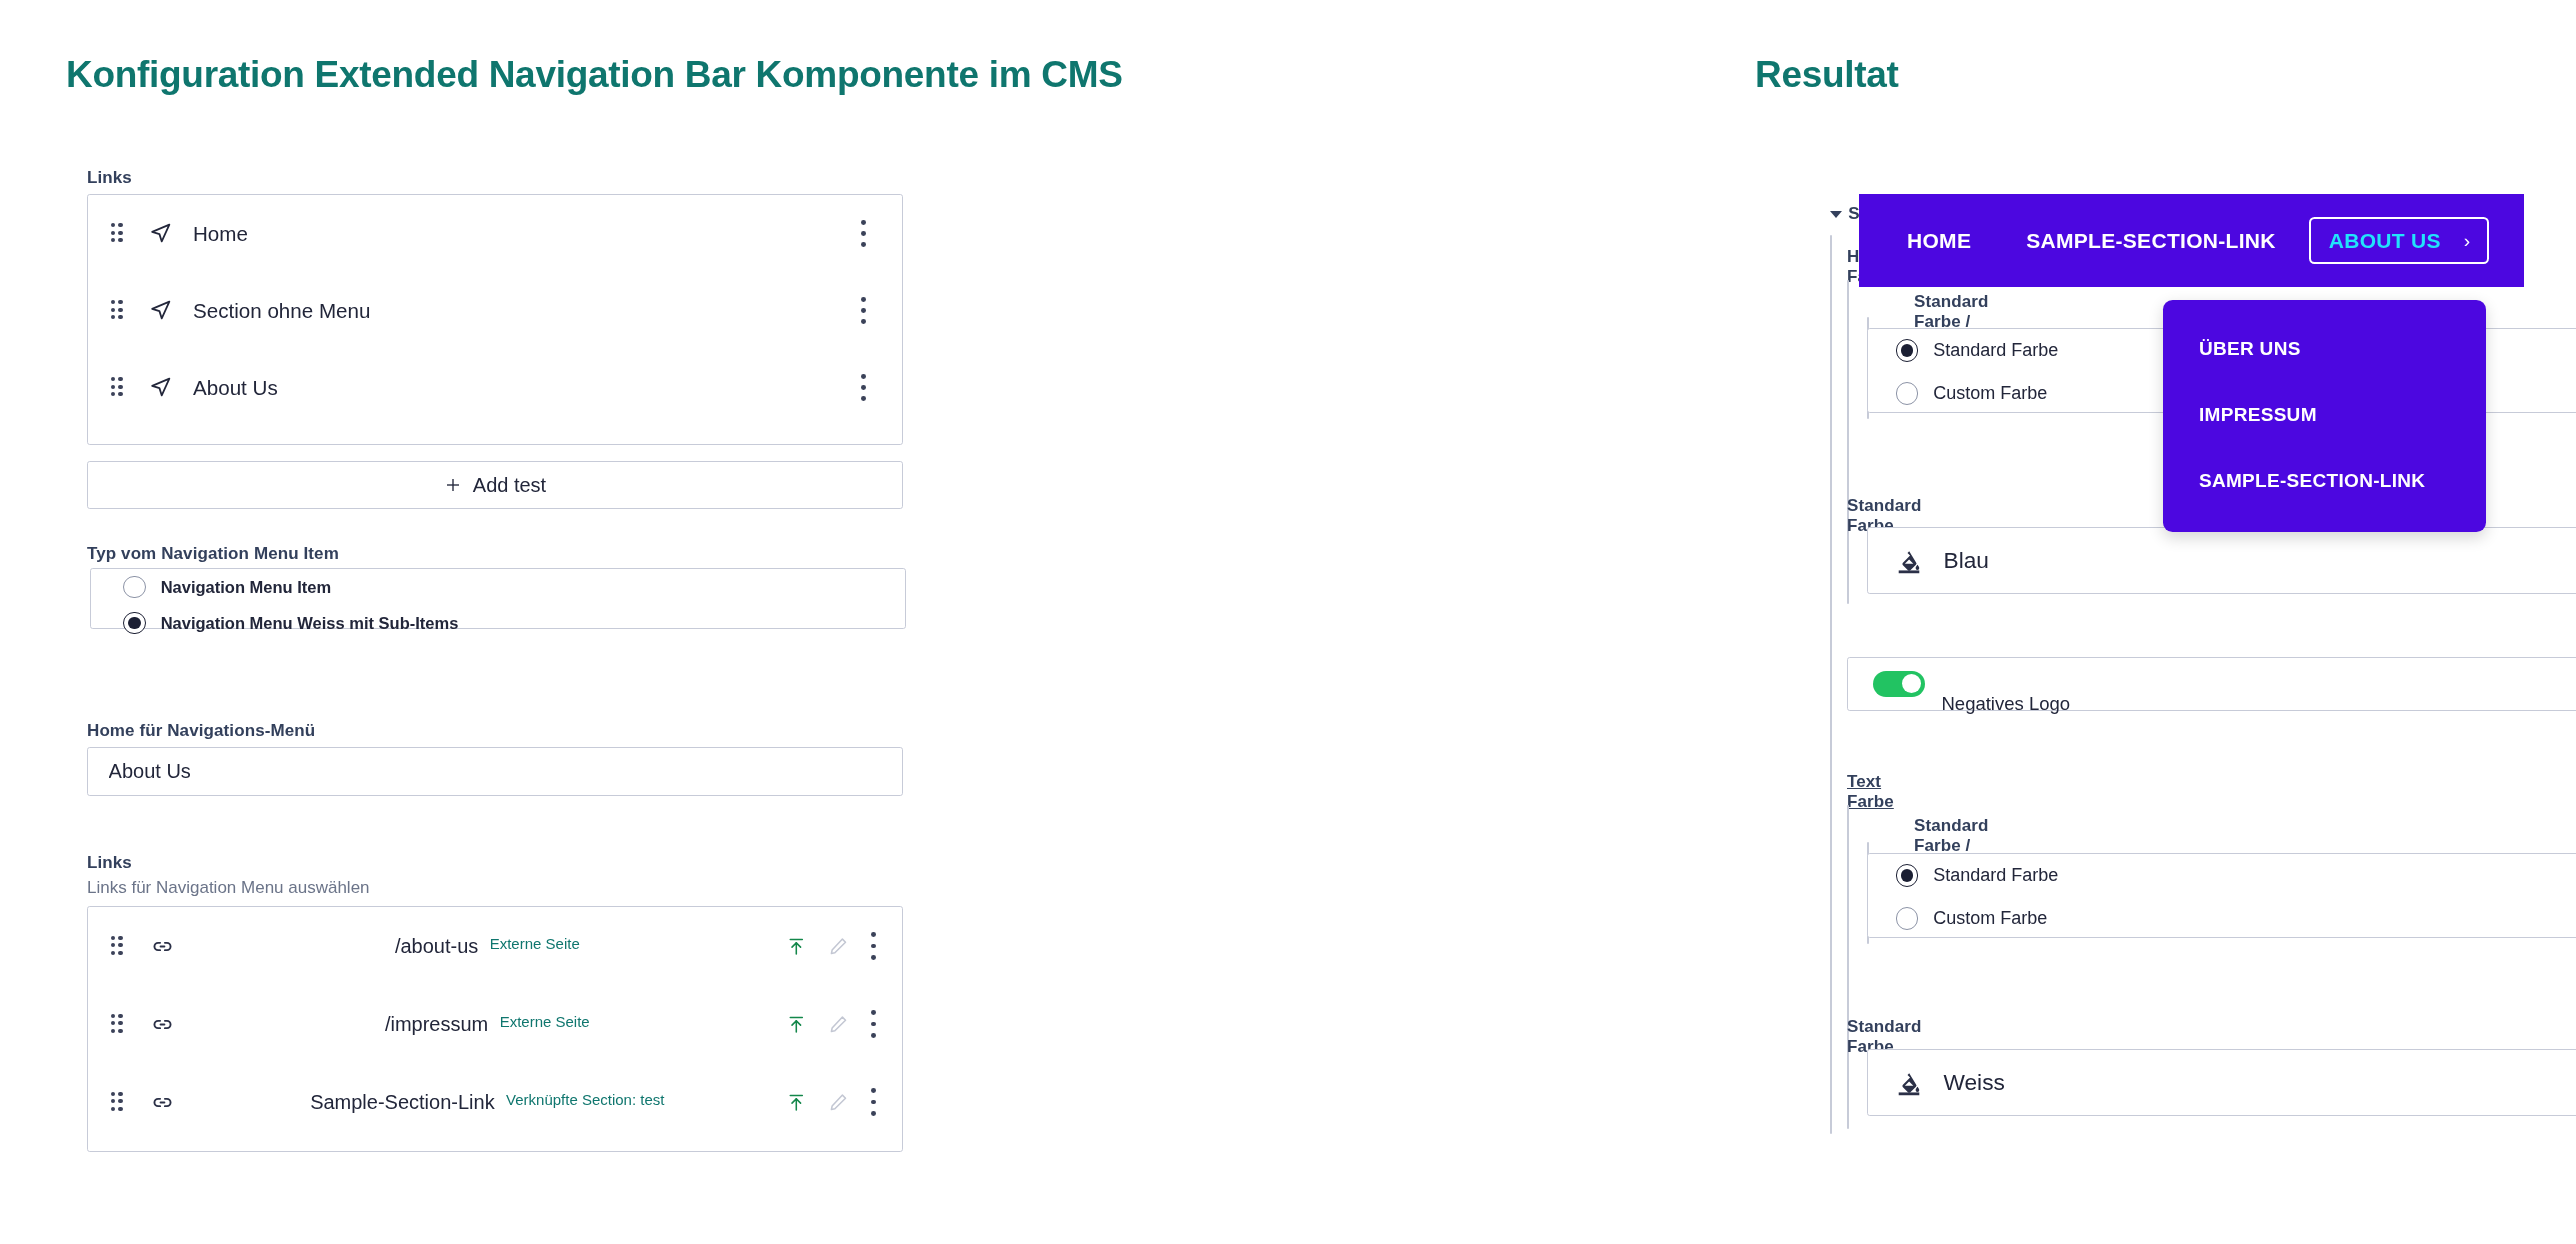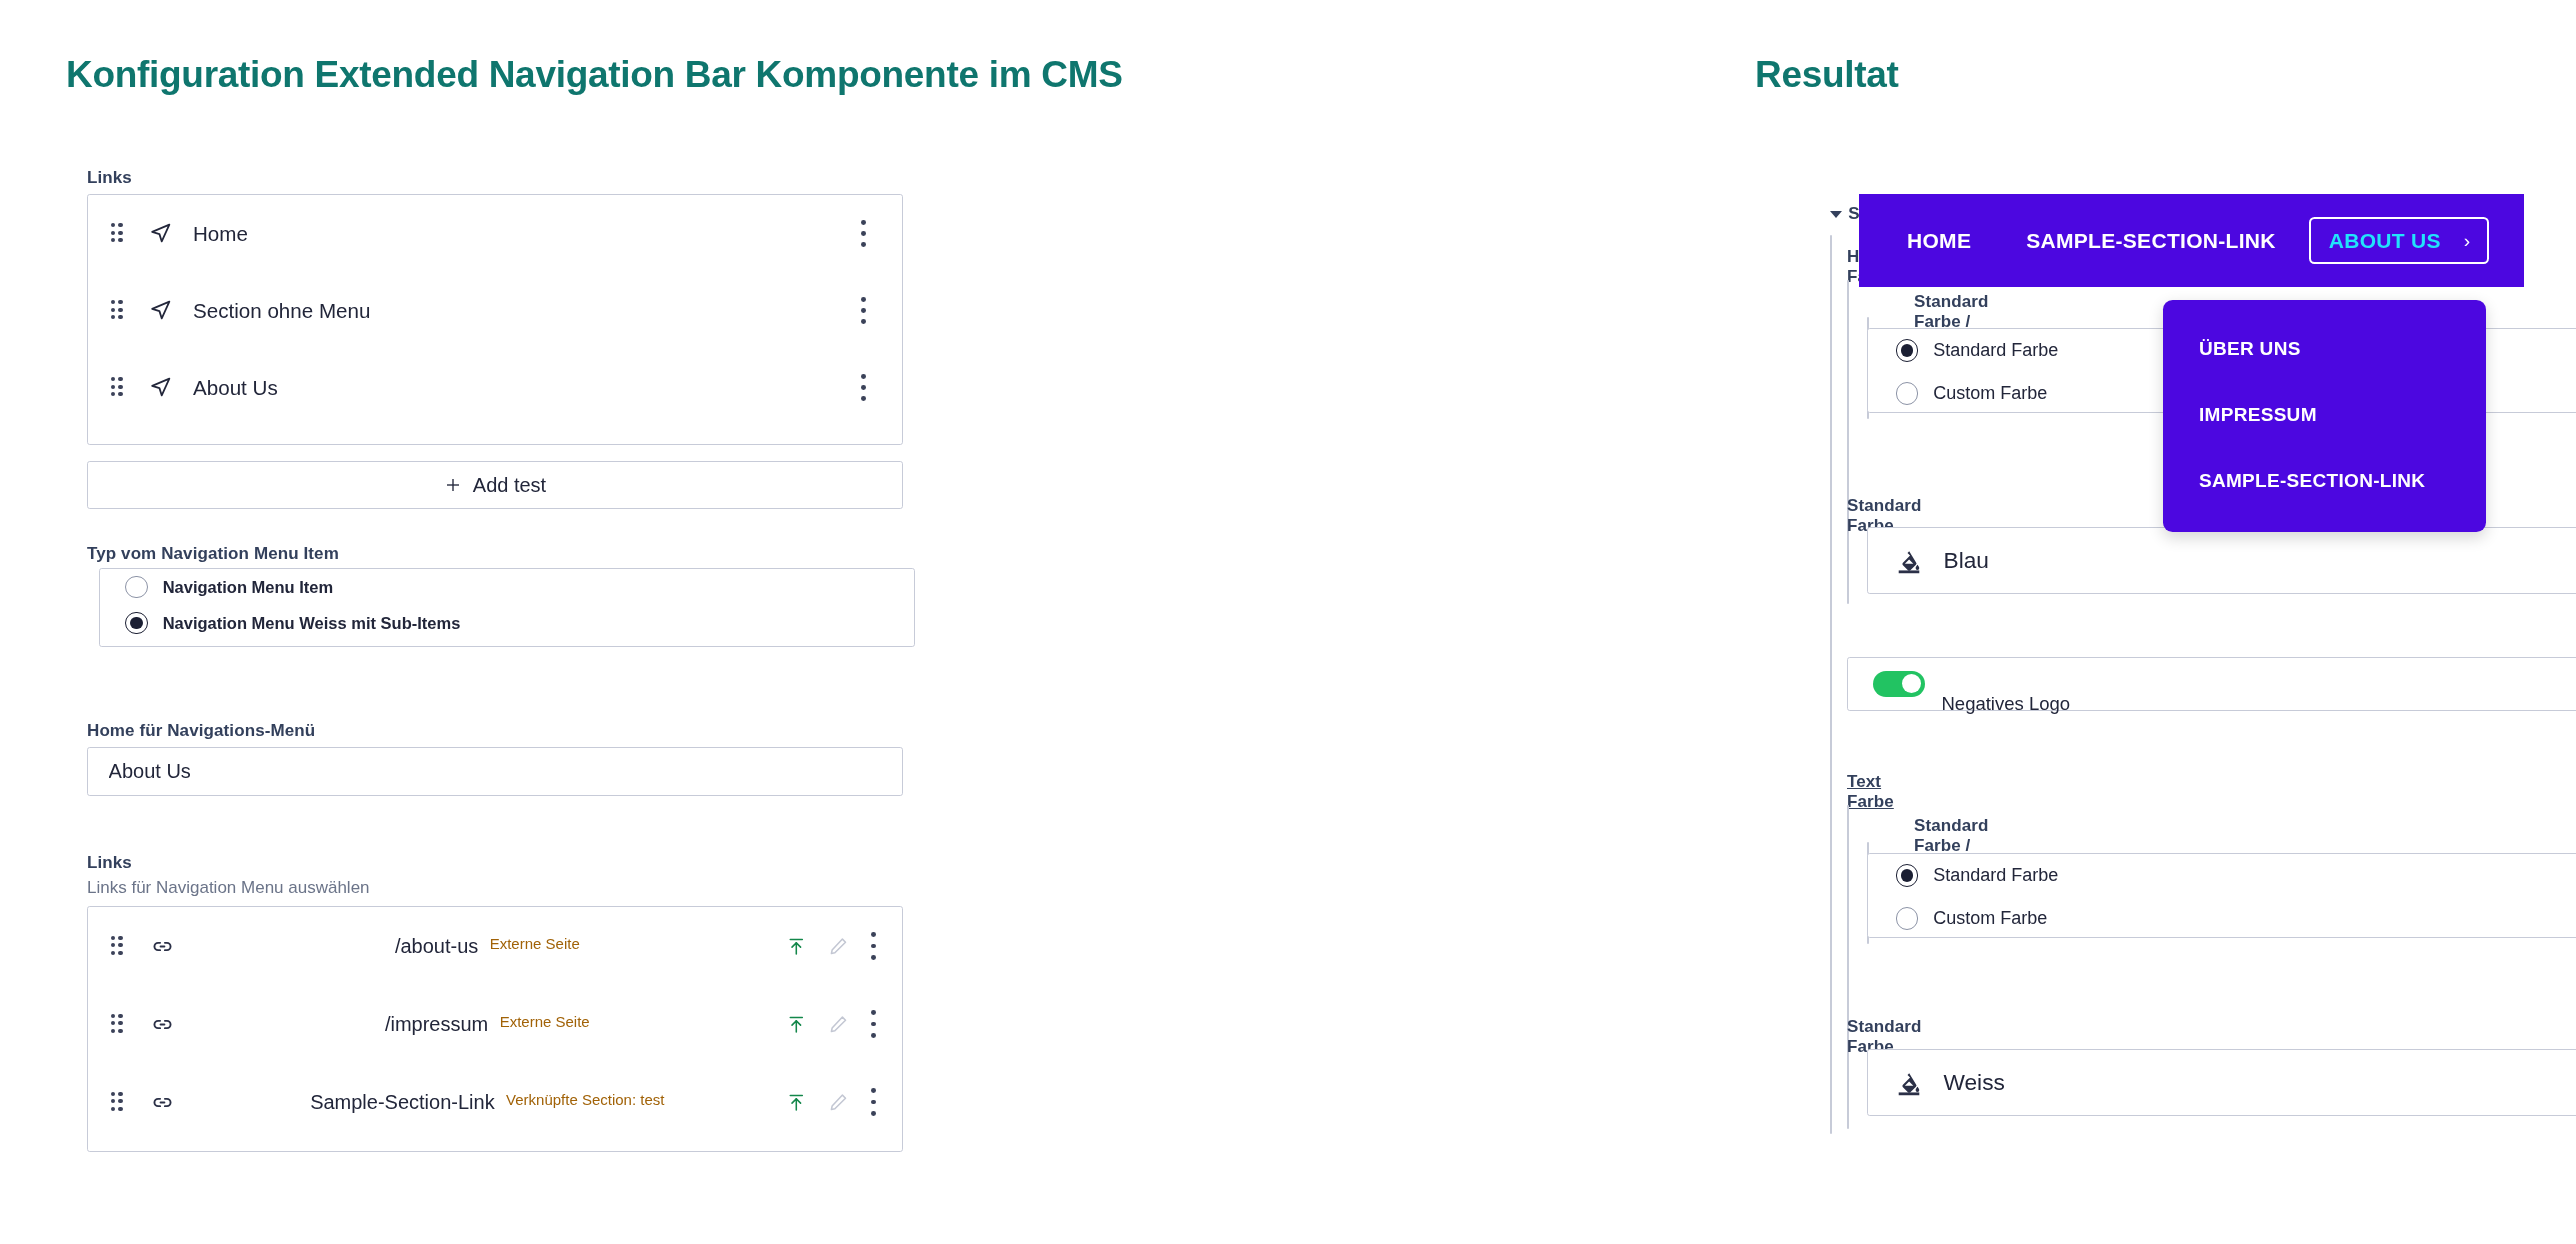--- a/index.html
+++ b/index.html
@@ -73,21 +73,21 @@
     left: 87px; top: 461px;
     width: 816px; height: 48px;
     display: flex; align-items: center; justify-content: center;
     gap: 11px;
     font-size: 20px; color: #22263a;
     cursor: pointer;
     background: #fff;
   }
 
   .lbl-typ { position: absolute; left: 87px; top: 544px; }
-  .box-typ { position: absolute; left: 99px; top: 568px; width: 816px; height: 79px; }
+  .box-typ { position: absolute; left: 90px; top: 568px; width: 816px; height: 61px; padding-left: 7px; }
 
   .radio-row { display:flex; align-items:center; gap: 15px; padding-left: 25px; height: 36px; }
   .radio-row .rlbl { font-size: 16.5px; font-weight: bold; color: #22263a; }
 
   .lbl-name { position: absolute; left: 87px; top: 721px; }
   .inp-name {
     position: absolute; left: 87px; top: 747px;
     width: 816px; height: 49px;
     border: 1.4px solid #c7cbd8; border-radius: 2.7px;
     background: #fff;
@@ -109,21 +109,21 @@
     position: relative;
     display: flex;
     align-items: center;
     height: 78px;
     padding: 0 23px 0 23px;
   }
   .link-row .drag { width: 40px; flex: 0 0 40px; display:flex; align-items:center; }
   .link-row .ico  { width: 38px; flex: 0 0 38px; display:flex; align-items:center; }
   .link-row .body { flex: 1 1 auto; display:flex; justify-content:center; gap:3.4px; }
   .link-row .t1   { font-size: 20px; color: #22263a; line-height: 1; }
-  .link-row .t2   { font-size: 15px; color: #a16207; line-height: 1; margin-left: 8px; }
+  .link-row .t2   { font-size: 15px; color: #0f766e; line-height: 1; margin-left: 8px; }
   .link-row .acts { display:flex; align-items:center; gap: 22px; flex: 0 0 auto; padding-right: 2.7px; }
 
   
   .col-mid { position: absolute; left: 913px; top: 0; width: 803px; height: 1244px; }
 
   .styling-hdr {
     position: absolute; left: 917px; top: 204px;
     display: flex; align-items: center; gap: 6.2px;
     font-size: 17px; font-weight: bold; color: #33405c;
     cursor: pointer;

